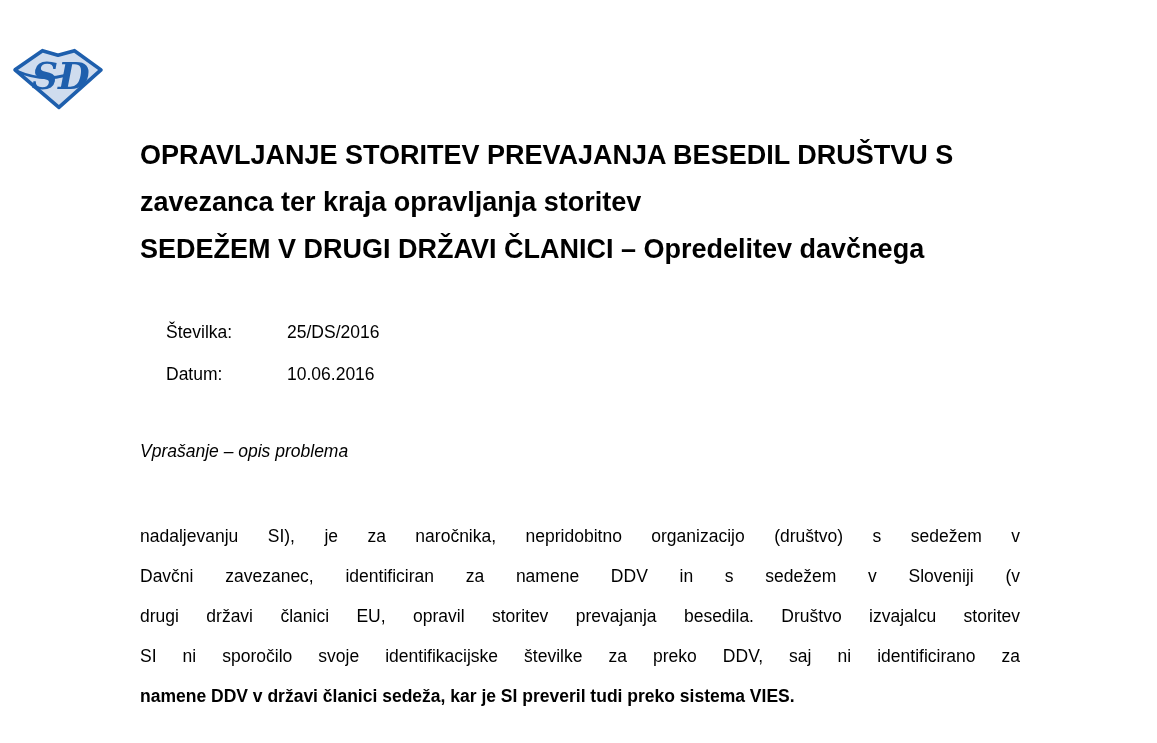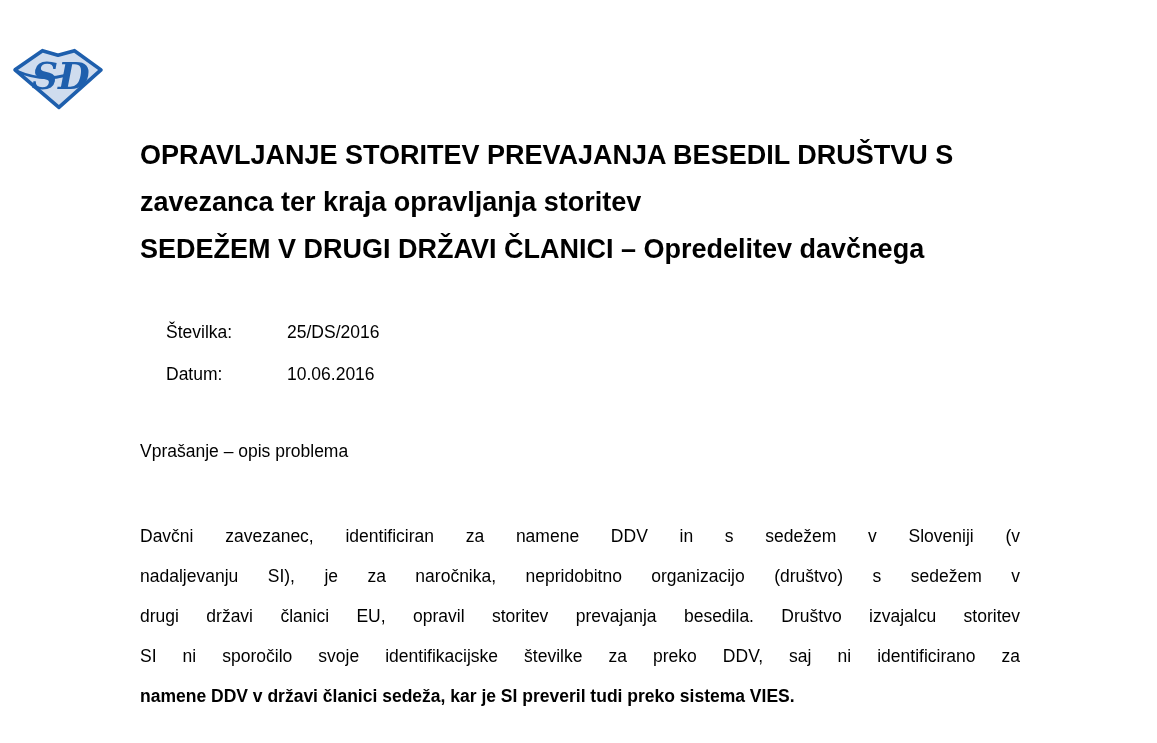--- a/index.html
+++ b/index.html
@@ -48,20 +48,21 @@
   }
   .meta-label {
     width: 121px;
     flex: 0 0 121px;
   }
   .section-heading {
     margin-top: 44px;
     font-size: 17.5px;
     line-height: 24px;
     font-weight: normal;
+    font-style: italic;
   }
   .body-par {
     margin-top: 53px;
     font-size: 17.5px;
     line-height: 40px;
   }
   .body-line {
     text-align: justify;
     text-align-last: justify;
     white-space: normal;
@@ -97,20 +98,20 @@
     </div>
     <div class="meta-row">
       <span class="meta-label">Datum:</span>
       <span class="meta-value">10.06.2016</span>
     </div>
   </div>
 
   <div class="section-heading">Vprašanje – opis problema</div>
 
   <div class="body-par">
+    <div class="body-line">nadaljevanju SI), je za naročnika, nepridobitno organizacijo (društvo) s sedežem v</div>
     <div class="body-line">Davčni zavezanec, identificiran za namene DDV in s sedežem v Sloveniji (v</div>
-    <div class="body-line">nadaljevanju SI), je za naročnika, nepridobitno organizacijo (društvo) s sedežem v</div>
     <div class="body-line">drugi državi članici EU, opravil storitev prevajanja besedila. Društvo izvajalcu storitev</div>
     <div class="body-line">SI ni sporočilo svoje identifikacijske številke za preko DDV, saj ni identificirano za</div>
     <div class="body-line last">namene DDV v državi članici sedeža, kar je SI preveril tudi preko sistema VIES.</div>
   </div>
 
 </div>
 
 </body></html>

